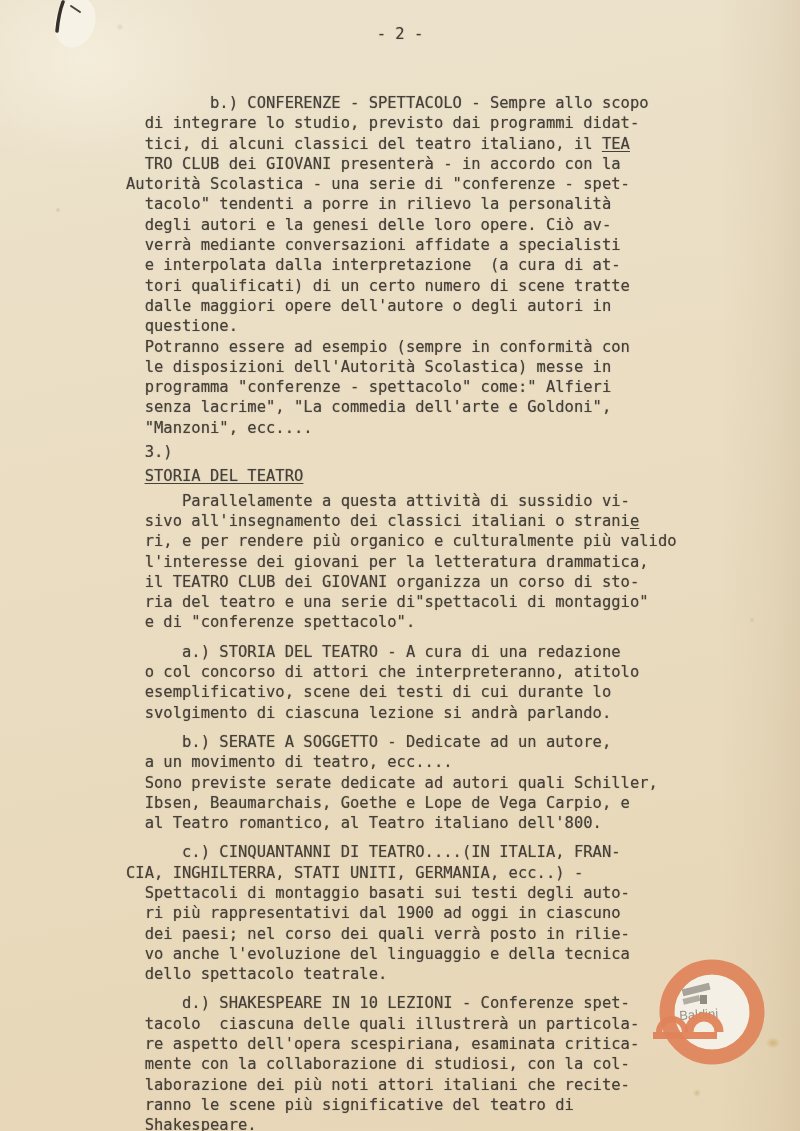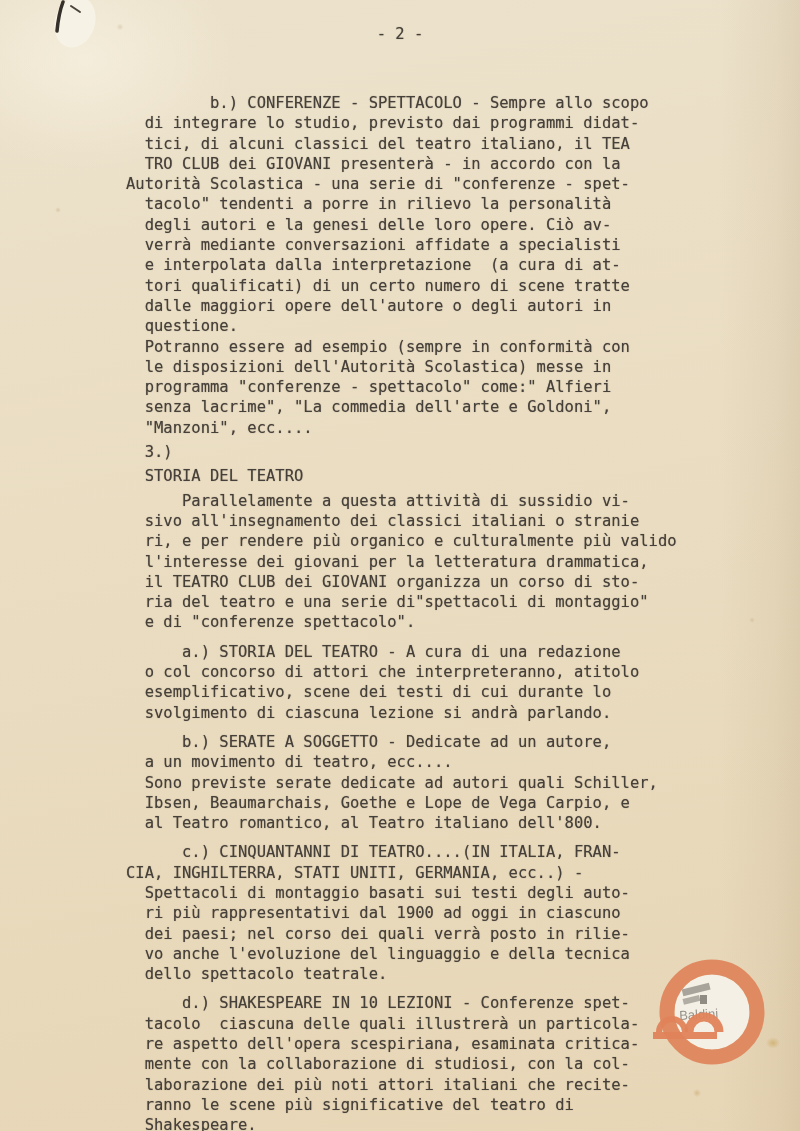--- a/index.html
+++ b/index.html
@@ -28,21 +28,21 @@
     z-index:2;
   }
   .typescript{
     position:absolute;left:126px;top:93px;
     font:15.5px/20.3px "DejaVu Sans Mono", monospace;
     color:#46403a;
     white-space:pre;
     text-shadow:0 0 1px rgba(70,60,48,.55);
     z-index:2;
   }
-  .u{text-underline-offset:2px;}
+  .u{text-decoration:underline;text-underline-offset:2px;}
   .stamp{position:absolute;left:642px;top:942px;z-index:1;}
   .inkmark{position:absolute;left:30px;top:0;z-index:3;}
 </style>
 </head>
 <body>
 
 <div class="page">
 
   <svg class="stamp" width="140" height="140" viewBox="0 0 140 140">
     <circle cx="70" cy="70" r="37.5" fill="#f6f3ea" opacity="0.9"></circle>

